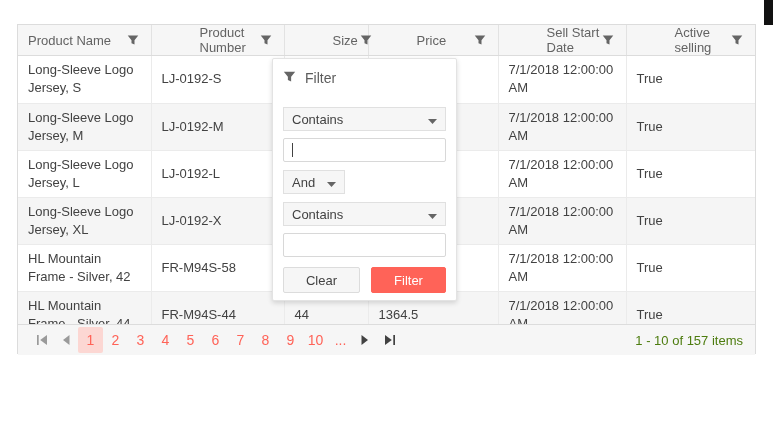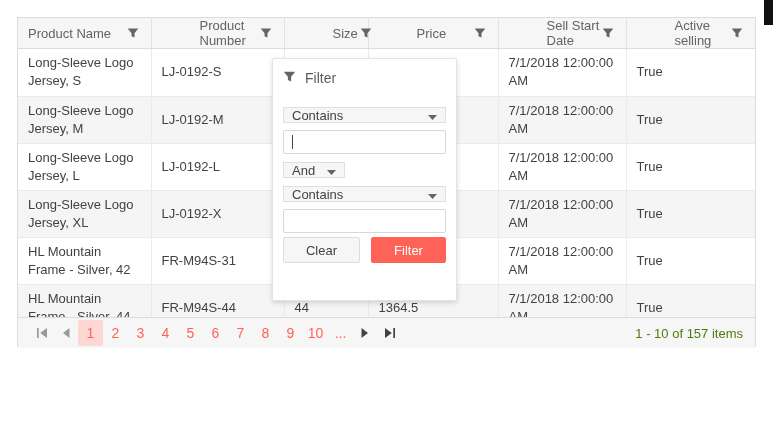--- a/index.html
+++ b/index.html
@@ -1,21 +1,21 @@
 <!DOCTYPE html>
 <html><head>
 <meta charset="utf-8">
 <style>
   html,body{margin:0;padding:0;background:#fff;}
   .stage{position:relative;width:773px;height:427px;background:#ffffff;overflow:hidden;
          font-family:"Liberation Sans",sans-serif;color:#424242;}
   .corner-bar{position:absolute;left:764px;top:0;width:9px;height:25px;background:#111;}
 
   
-  .grid{position:absolute;left:17px;top:17px;width:739px;height:330px;box-sizing:border-box;
+  .grid{position:absolute;left:17px;top:24px;width:739px;height:330px;box-sizing:border-box;
         border:1px solid #dcdcdc;background:#fff;display:flex;flex-direction:column;}
   table{border-collapse:collapse;table-layout:fixed;width:737px;}
   col.c0{width:133px}col.c1{width:133px}col.c2{width:84px}
   col.c3{width:130px}col.c4{width:128px}col.c5{width:129px}
 
   .grid-header{height:30px;background:#f6f6f6;border-bottom:1px solid #dcdcdc;flex:0 0 auto;}
   .grid-header th{height:30px;padding:0 10px;font-weight:normal;font-size:13px;color:#636363;
                   text-align:left;box-sizing:border-box;}
   .grid-header th + th{border-left:1px solid #e2e2e2;padding-left:48px;}
   .hcell{display:flex;align-items:center;justify-content:space-between;}
@@ -40,33 +40,33 @@
   .pg-num.selected{background:#fcd7d3;}
   .pg-ellipsis{width:25px;text-align:center;color:#ff6358;font-size:14px;cursor:pointer;}
   .pg-info{margin-left:auto;font-size:13px;color:#4d7c0f;}
 
   
   .filter-popup{position:absolute;left:272px;top:58px;width:185px;height:243px;box-sizing:border-box;
                 background:#fff;border:1px solid #e3e3e3;border-radius:2px;
                 box-shadow:0 2px 5px rgba(0,0,0,.15);padding:8px 10px;z-index:10;}
   .fp-header{display:flex;align-items:center;gap:9px;font-size:14px;color:#5c5c5c;margin-top:3px;}
   .fp-header svg{fill:#656565;}
-  .dropdown{height:16px;box-sizing:border-box;background:#f6f6f6;border:1px solid #e0e0e0;
+  .dropdown{height:24px;box-sizing:border-box;background:#f6f6f6;border:1px solid #e0e0e0;
             border-radius:0;display:flex;align-items:center;justify-content:space-between;
             padding:0 8px;font-size:13px;color:#424242;cursor:pointer;}
   .dd-op1{margin-top:21px;}
   .dd-and{margin-top:8px;width:62px;}
   .dd-op2{margin-top:8px;}
   .dropdown svg{fill:#656565;flex:0 0 auto;margin-left:8px;}
   .input-box{height:24px;box-sizing:border-box;border:1px solid #d8d8d8;border-radius:2px;
              background:#fff;margin-top:7px;position:relative;}
   .input-box input{width:100%;height:100%;box-sizing:border-box;border:none;background:transparent;
                    outline:none;padding:0 8px;font-family:"Liberation Sans",sans-serif;font-size:13px;color:#424242;}
   .caret-line{position:absolute;left:8px;top:4px;width:1px;height:14px;background:#424242;}
-  .fp-buttons{display:flex;justify-content:space-between;margin-top:4px;}
+  .fp-buttons{display:flex;justify-content:space-between;margin-top:10px;}
   .btn{height:26px;box-sizing:border-box;border-radius:2px;display:flex;align-items:center;
        justify-content:center;font-size:13px;cursor:pointer;}
   .btn-clear{width:77px;background:#f6f6f6;border:1px solid #dcdcdc;color:#424242;}
   .btn-filter{width:75px;background:#ff6358;border:1px solid #ff6358;color:#ffffff;}
 </style>
 </head>
 <body>
 
 <div class="stage">
   <div class="corner-bar"></div>
@@ -188,21 +188,21 @@
         <tr class="alt">
           <td>Long-Sleeve Logo Jersey, XL</td>
           <td>LJ-0192-X</td>
           <td></td>
           <td></td>
           <td>7/1/2018 12:00:00 AM</td>
           <td>True</td>
         </tr>
         <tr>
           <td>HL Mountain Frame - Silver, 42</td>
-          <td>FR-M94S-31</td>
+          <td>FR-M94S-58</td>
           <td></td>
           <td></td>
           <td>7/1/2018 12:00:00 AM</td>
           <td>True</td>
         </tr>
         <tr class="alt">
           <td>HL Mountain Frame - Silver, 44</td>
           <td>FR-M94S-44</td>
           <td>44</td>
           <td>1364.5</td>

